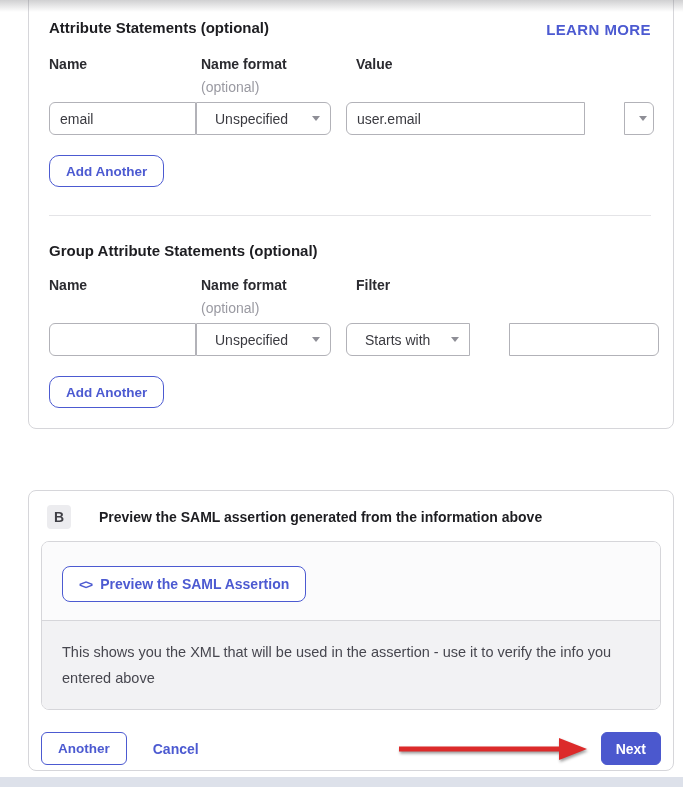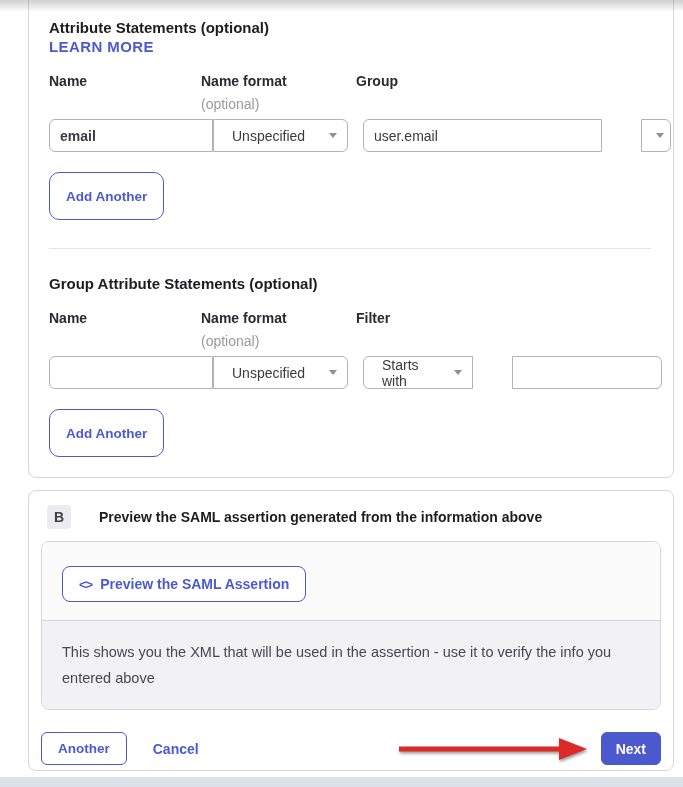--- a/index.html
+++ b/index.html
@@ -16,21 +16,21 @@
     background: linear-gradient(to bottom, rgba(120,120,125,0.35), rgba(255,255,255,0));
     pointer-events: none; z-index: 5;
   }
   .card {
     position: absolute; left: 28px; width: 646px;
     background: #fff; border: 1px solid #d6d6da; border-radius: 8px;
   }
   .card1 { top: -14px; padding: 32px 22px 20px 20px; }
   .card2 { top: 490px; height: 281px; padding: 14px 12px 10px 12px; }
 
-  .section-head { display: flex; justify-content: space-between; align-items: flex-start; flex-direction: column; }
+  .section-head { display: flex; justify-content: space-between; align-items: flex-start; }
   .section-title { font-size: 15px; font-weight: bold; color: #1d1d21; }
   .learn-more {
     font-size: 15px; font-weight: bold; letter-spacing: 0.4px;
     color: #4c5ad1; text-decoration: none; cursor: pointer; margin-top: 2px;
   }
 
   .labels-row { position: relative; height: 40px; margin-top: 18px; }
   .col-label { position: absolute; top: 0; font-size: 14px; font-weight: bold; color: #2b2b30; }
   .col-label .optional { display: block; font-weight: normal; color: #9a9aa2; margin-top: 7px; }
   .pos-1 { left: 0; }
@@ -51,32 +51,32 @@
   .selbox {
     display: flex; align-items: center; justify-content: space-between;
     cursor: pointer; user-select: none; padding-left: 18px;
   }
   .sel-text { font-size: 14px; color: #3a3a40; }
   .caret {
     width: 0; height: 0; margin-left: 8px;
     border-left: 4px solid transparent; border-right: 4px solid transparent;
     border-top: 5px solid #8e8e96;
   }
-  .w-name { width: 164px; font-weight: bold; }
+  .w-name { width: 147px; }
   .w-format { width: 135px; }
   .w-value { width: 239px; }
   .w-caretonly { width: 27px; justify-content: center; }
-  .w-filter { width: 110px; }
+  .w-filter { width: 124px; }
   .w-filtertext { width: 150px; }
 
   .btn-outline {
     display: inline-flex; align-items: center;
     background: #fff; border: 1px solid #4c5ad1; border-radius: 10px;
     color: #4c5ad1; font-family: "Liberation Sans", sans-serif;
-    font-size: 13.5px; font-weight: bold; padding: 0 16px; height: 48px;
+    font-size: 13.5px; font-weight: bold; padding: 0 16px; height: 32px;
     cursor: pointer;
   }
   .add-another { margin-top: 20px; }
   .divider { border: none; border-top: 1px solid #e4e4e7; margin: 28px 0 0 0; }
   .group-title { margin-top: 26px; }
 
   
   .step-head { display: flex; align-items: center; padding-left: 6px; }
   .step-badge {
     width: 24px; height: 24px; background: #ececef; border-radius: 4px;
@@ -131,21 +131,21 @@
     <div class="section-title">Attribute Statements (optional)</div>
     <a class="learn-more">LEARN MORE</a>
   </div>
 
   <div class="labels-row">
     <div class="col-label pos-1">Name</div>
     <div class="col-label pos-2">
       <span>Name format</span>
       <span class="optional">(optional)</span>
     </div>
-    <div class="col-label pos-3">Group</div>
+    <div class="col-label pos-3">Value</div>
   </div>
 
   <div class="inputs-row">
     <div class="group">
       <input class="tbox r-left w-name" value="email" style="">
       <div class="tbox selbox r-right w-format">
         <span class="sel-text">Unspecified</span>
         <span class="caret"></span>
       </div>
     </div>

